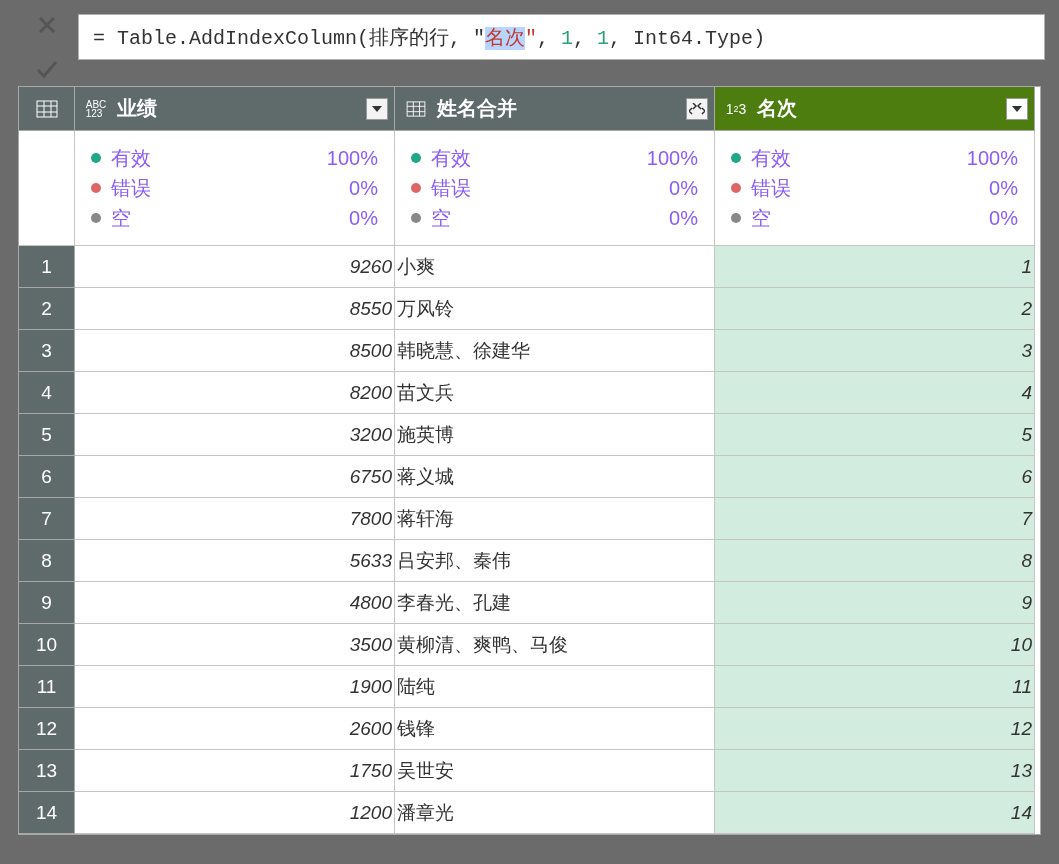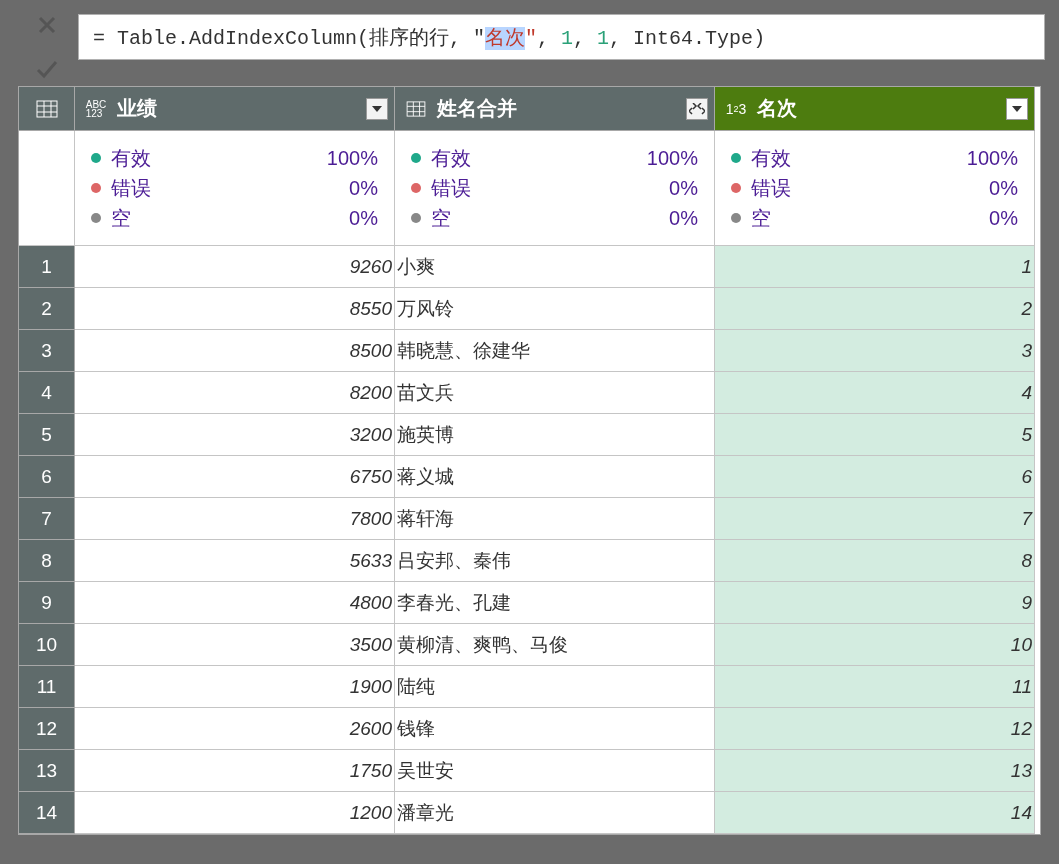--- a/index.html
+++ b/index.html
@@ -129,21 +129,21 @@
       border-right: 1px solid #c5c5c5;
       border-bottom: 1px solid #c5c5c5;
       padding: 12px 16px;
     }
     .stats-cell.sel-col { background: #fff; }
     .stat-line {
       display: flex;
       align-items: center;
       justify-content: space-between;
       font-size: 20px;
-      color: #4c1d95;
+      color: #8b5cf6;
       line-height: 30px;
     }
     .stat-line .dot {
       width: 10px;
       height: 10px;
       border-radius: 50%;
       display: inline-block;
       margin-right: 10px;
     }
     .dot.valid { background: #1fa88a; }

